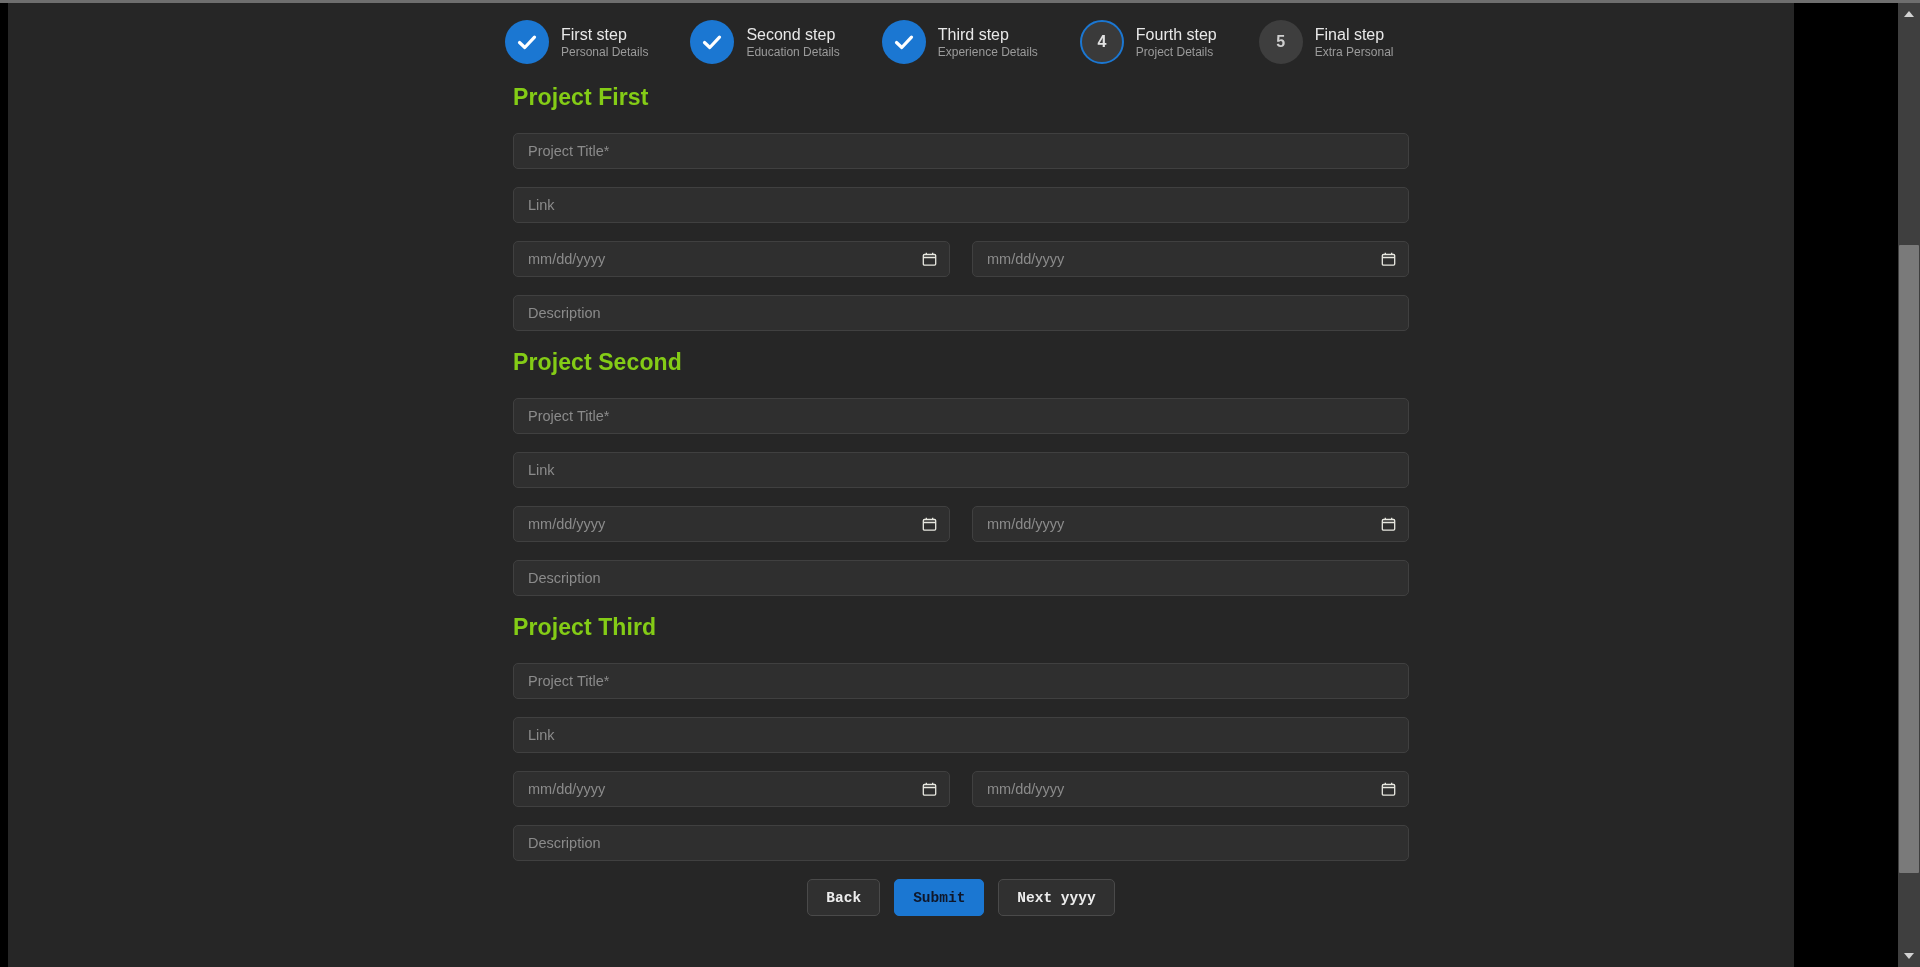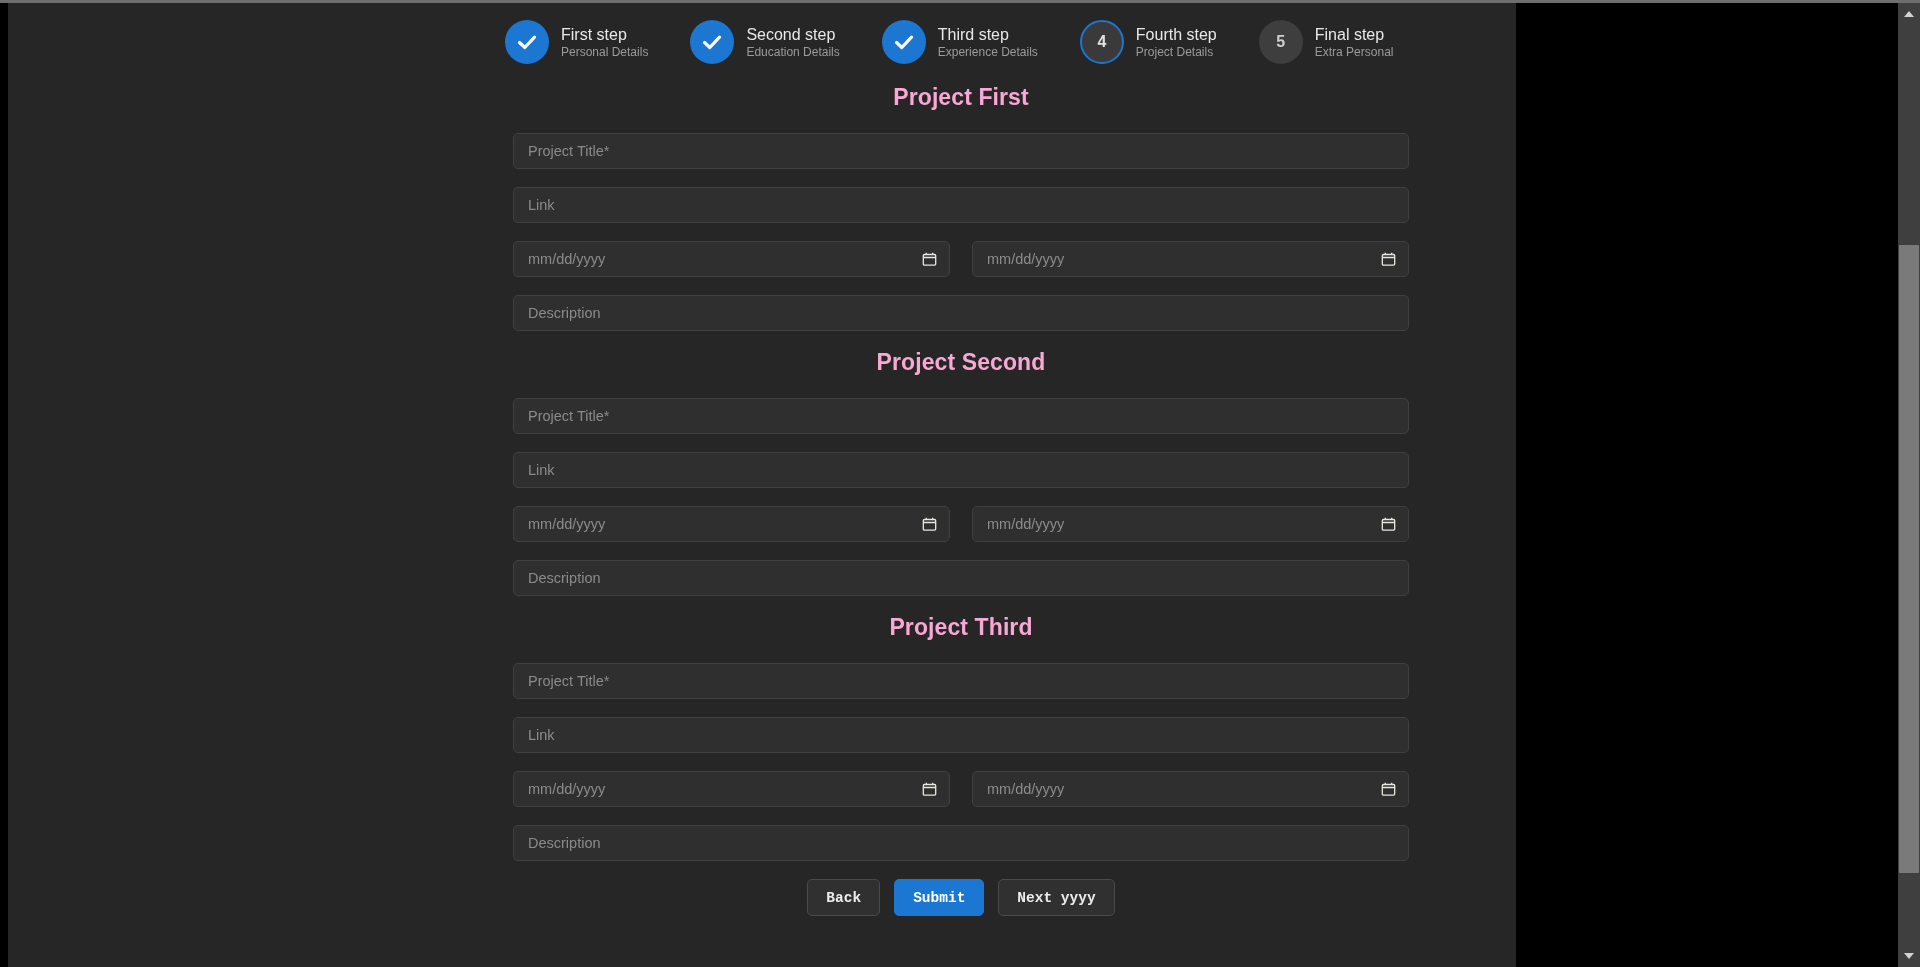--- a/index.html
+++ b/index.html
@@ -31,21 +31,21 @@
     top: 0; left: 0;
     width: 1920px;
     height: 3px;
     background: #6e6e6e;
   }
 
   .page {
     position: absolute;
     top: 3px;
     left: 8px;
-    width: 1508px;
+    width: 1786px;
     height: 964px;
     background: #262626;
     overflow: hidden;
   }
 
   
   .scrollbar {
     position: absolute;
     top: 3px;
     right: 0;
@@ -142,24 +142,23 @@
   .content {
     position: absolute;
     top: 72px;
     left: 505px;
     width: 896px;
   }
 
   .section-title {
     font-size: 23px;
     font-weight: bold;
-    color: #f9a8d4;
+    color: #84cc16;
     margin: 18px 0 22px 0;
     letter-spacing: .1px;
-    text-align: center;
   }
   .section:first-child .section-title { margin-top: 9px; }
 
   .field-row { margin-bottom: 18px; display: flex; gap: 22px; }
 
   .inp {
     display: block;
     width: 100%;
     height: 36px;
     background: #2f2f2f;
@@ -205,21 +204,21 @@
     font-size: 14.5px;
     font-weight: bold;
     cursor: pointer;
     border: 1px solid #4a4a4a;
     background: #303030;
     color: #ececec;
   }
   .btn.primary {
     background: #1b77d2;
     border-color: #1b77d2;
-    color: #ffffff;
+    color: #0f172a;
   }
 </style>
 </head>
 <body>
 
 <div class="viewport">
 
   <div class="chrome-top-line"></div>
 
   <div class="page">

